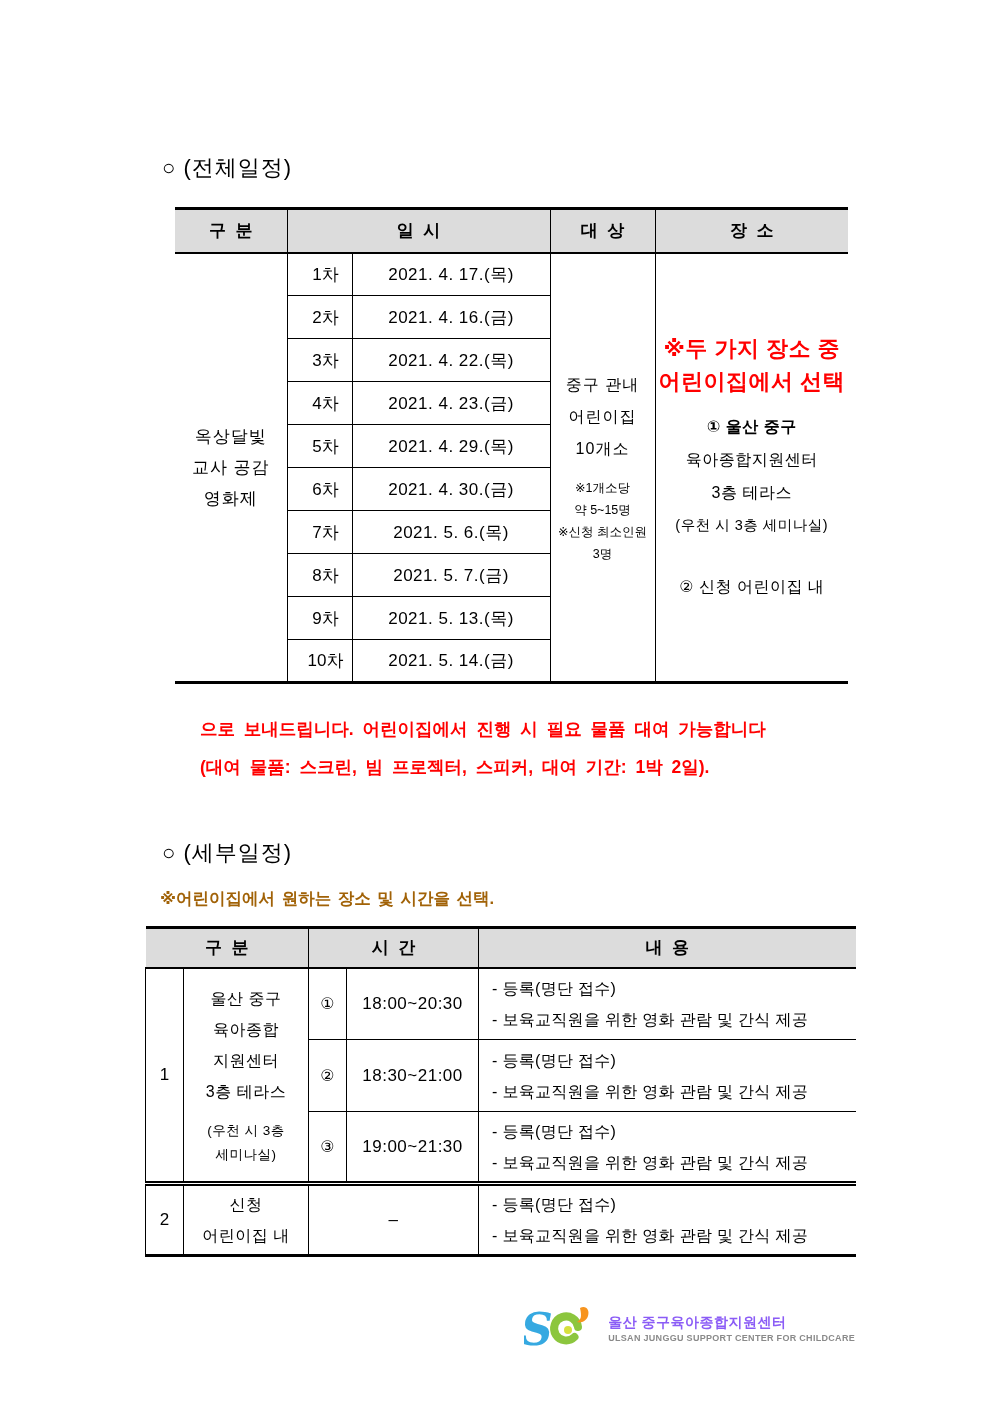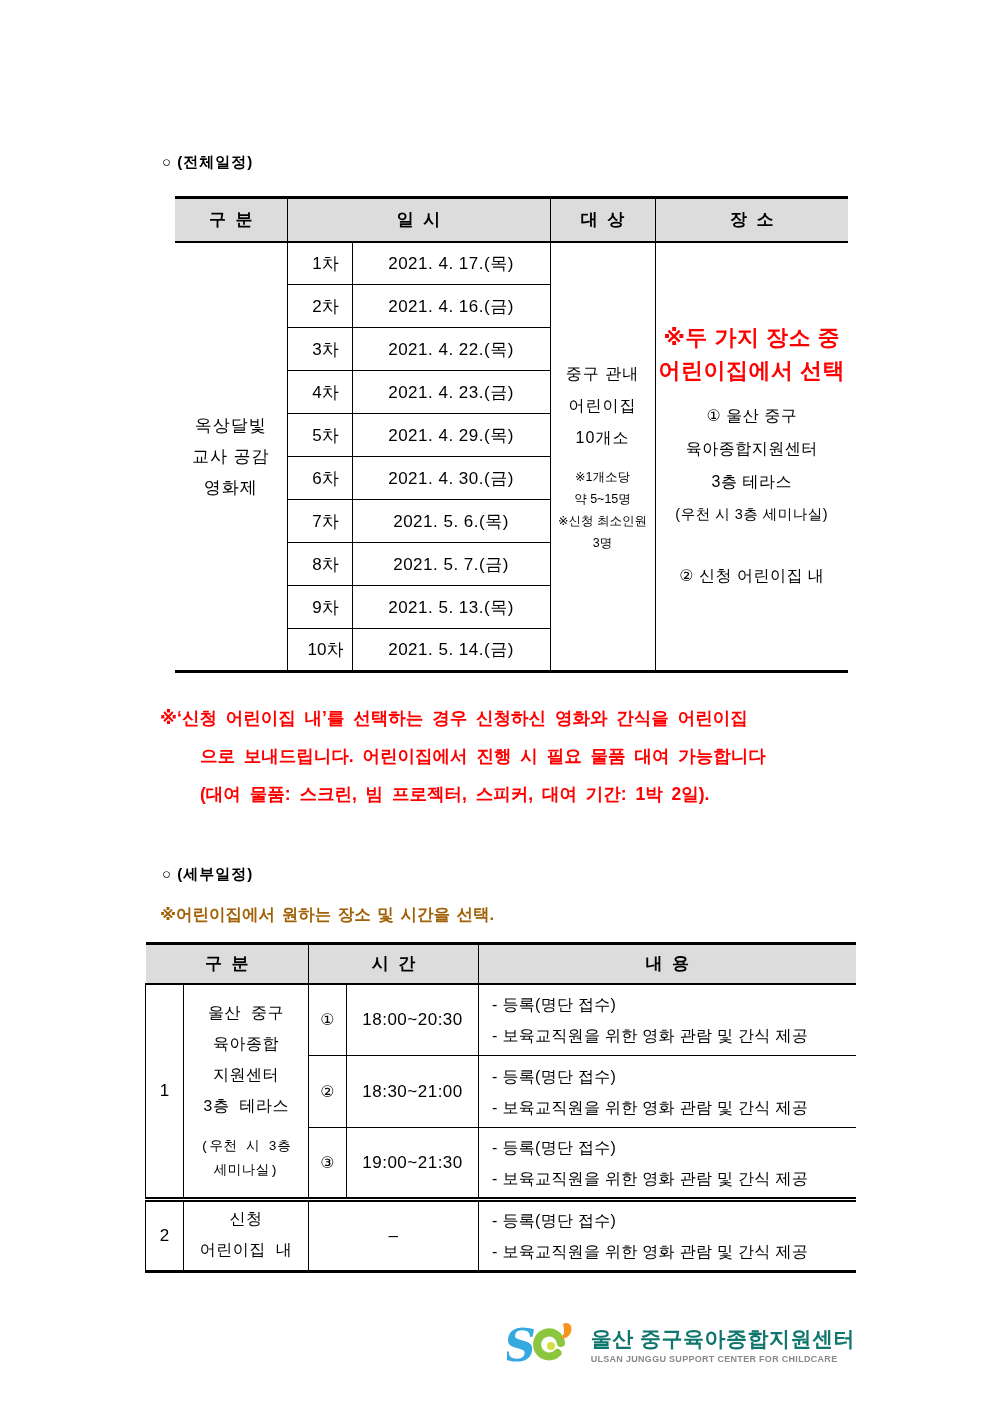--- a/index.html
+++ b/index.html
@@ -5,69 +5,69 @@
   * { margin:0; padding:0; box-sizing:border-box; }
   html,body { background:#fff; }
   body {
     width:992px; height:1403px;
     font-family:"Liberation Sans","DejaVu Sans",sans-serif;
     color:#000; overflow:hidden; position:relative;
   }
   .ws-pre { white-space:pre; }
 
   
-  .sec-title { margin:153px 0 0 162px; font-size:15px; font-weight:bold; letter-spacing:1px; }
+  .sec-title { margin:153px 0 0 162px; font-size:22px; font-weight:normal; letter-spacing:1px; }
   .sec-title.second { margin-top:52px; }
 
   
   table { border-collapse:collapse; table-layout:fixed; }
   .t1 { margin:24px 0 0 175px; width:673px;
         border-top:3px solid #000; border-bottom:3px solid #000; }
   .t1 th, .t1 td { border:1px solid #000; text-align:center; vertical-align:middle; }
   .t1 th { background:#dcdcdc; height:44px; font-size:17px; font-weight:600; border-bottom:2px solid #000; }
   .no-left  { border-left:none !important; }
   .no-right { border-right:none !important; }
   .t1 td.round { height:43px; font-size:17px;padding-left:12px; }
   .t1 td.date  { font-size:17px; letter-spacing:0.5px; }
   .cat-cell div { font-size:17px; line-height:31px; letter-spacing:1px; }
   .target-cell div.tmain { font-size:16px; line-height:32px; letter-spacing:1px; }
   .target-cell div.tnote { font-size:12.5px; line-height:22px;text-align:center; }
   .target-cell div.tnote.gap { margin-top:12px; }
   .place-cell div { font-size:16px; line-height:33px; letter-spacing:0.5px; }
   .place-cell .red { color:#ff0000; font-weight:bold; font-size:22px; }
-  .place-cell .opt-first { margin-top:12px; }
+  .place-cell .opt-first { margin-top:12px;font-weight:bold; }
   .place-cell .fit { font-size:14.5px; }
   .place-cell .opt2 { margin-top:28px; }
 
   
   .note1 { margin:26px 0 0 160px; width:716px; color:#ff0000; font-weight:bold;
            font-size:17.5px; line-height:38px; word-spacing:4px; }
   .note1 .cont { margin-left:40px; }
   .note2 { margin:20px 0 0 160px; color:#a16207; font-weight:bold; font-size:16.5px;
            word-spacing:2px; }
 
   
   .t2 { margin:16px 0 0 145px; width:710px;
         border-top:3px solid #000; border-bottom:3px solid #000; }
   .t2 th, .t2 td { border:1px solid #000; text-align:center; vertical-align:middle; }
   .t2 th { background:#dcdcdc; height:40px; font-size:17px; font-weight:600; border-bottom:2px solid #000; }
   .t2 td { height:72px; font-size:16px; }
   .t2 td.numcell { font-size:17px; }
-  .loc-cell div { line-height:31px; letter-spacing:0.5px;font-family:Liberation Mono, monospace; }
+  .loc-cell div { line-height:31px; letter-spacing:0.5px; }
   .loc-cell .lnote { font-size:13.5px; line-height:24px; }
   .loc-cell .lnote.gap { margin-top:12px; }
   .t2 td.timecell { font-size:17px; letter-spacing:0.5px; }
   .t2 td.contcell { text-align:left; padding-left:13px; }
   .contcell div { line-height:31px; letter-spacing:0.3px; }
   .t2 tr.grp2 td { border-top:5px double #000; }
 
   
   .footer { margin:46px 0 0 145px; width:710px; display:flex; justify-content:flex-end; }
   .logo { display:flex; align-items:center; gap:10px; }
-  .logo-kr { font-size:21px; font-weight:bold; color:#0f766e; letter-spacing:0.5px; }
+  .logo-kr { font-size:14px; font-weight:bold; color:#8b5cf6; letter-spacing:0.5px; }
   .logo-en { font-size:9px; font-weight:bold; color:#8a8a8a; letter-spacing:0.3px; margin-top:1px; }
 </style>
 </head>
 <body>
 
 <div class="sec-title">○ (전체일정)</div>
 
 <table class="t1">
   <colgroup>
     <col style="width:112px">
@@ -145,21 +145,20 @@
         <td class="date">2021. 5. 13.(목)</td>
       </tr>
     <tr>
         <td class="round">10차</td>
         <td class="date">2021. 5. 14.(금)</td>
       </tr>
   </tbody>
 </table>
 
 <div class="note1">
-  <div>※‘신청 어린이집 내’를 선택하는 경우 신청하신 영화와 간식을 어린이집</div>
   <div class="cont">으로 보내드립니다. 어린이집에서 진행 시 필요 물품 대여 가능합니다</div>
   <div class="cont">(대여 물품: 스크린, 빔 프로젝터, 스피커, 대여 기간: 1박 2일).</div>
 </div>
 
 <div class="sec-title second">○ (세부일정)</div>
 <div class="note2">※어린이집에서 원하는 장소 및 시간을 선택.</div>
 
 <table class="t2">
   <colgroup>
     <col style="width:38px">

